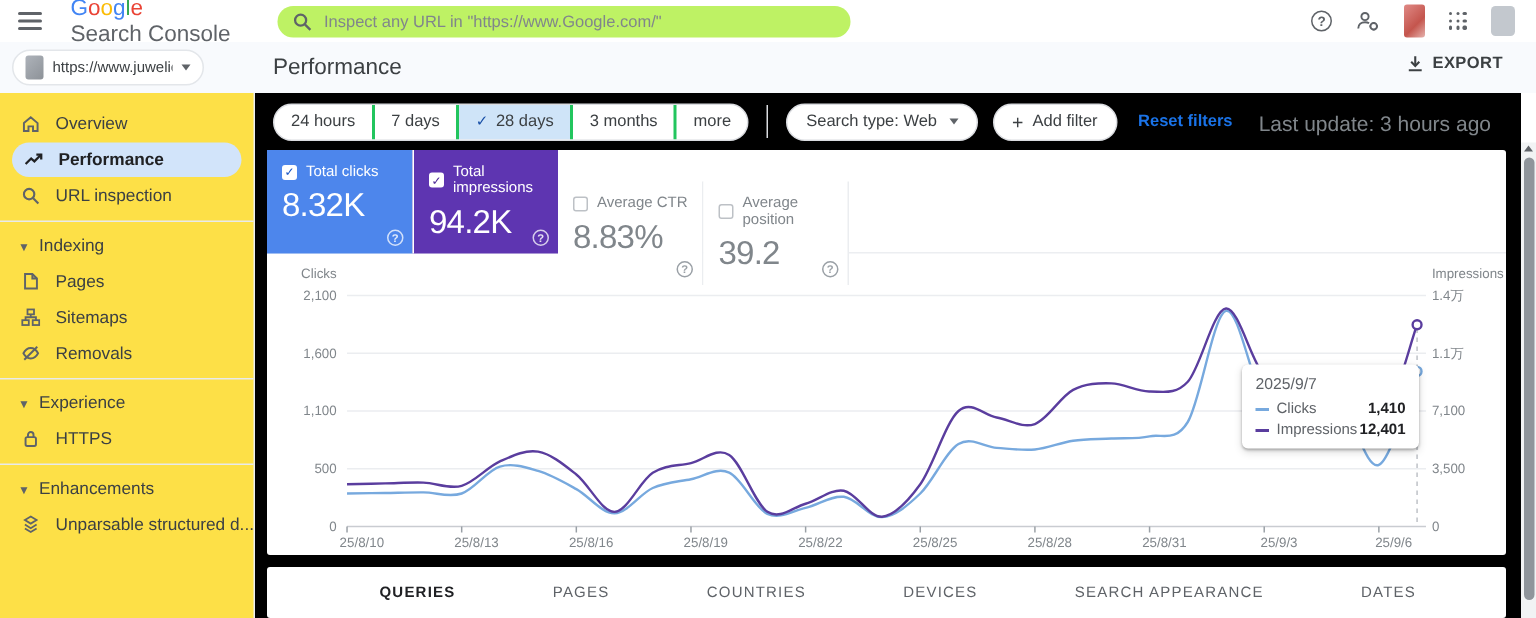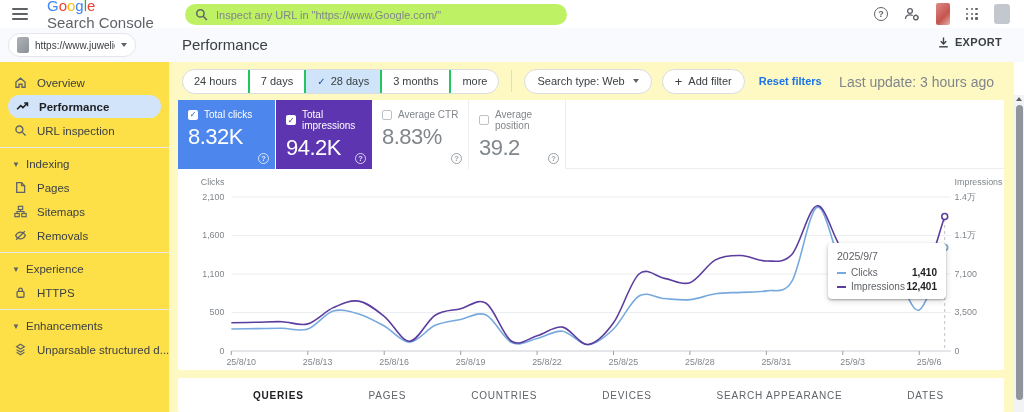--- a/index.html
+++ b/index.html
@@ -37,21 +37,21 @@
   .side-item { display:flex; align-items:center; height:23px; padding-left:14px; color:#3c4043; cursor:pointer; margin:1px 6px 1px 0; border-radius:0 12px 12px 0; }
   .side-item .lbl { margin-left:10px; white-space:nowrap; }
   .side-item.active { background:#d2e4fa; color:#202124; font-weight:700; border-radius:14px; margin:1px 8px; padding-left:8px; }
   .side-sec { display:flex; align-items:center; height:22px; padding-left:12px; color:#3c4043; cursor:pointer; }
   .side-sec .arrow { font-size:8px; color:#5f6368; width:12px; }
   .side-sec .lbl { margin-left:2px; }
   .side-div { height:1px; background:#e8eaed; margin:5px 0; }
   .icon12 { width:13px; height:13px; flex:0 0 auto; }
 
   
-  .main { position:absolute; top:62px; left:170px; width:844px; height:350px; background:#fef9c3; }
+  .main { position:absolute; top:62px; left:170px; width:844px; height:350px; background:#000000; }
   .filter-row { position:absolute; top:0; left:0; right:0; height:38px; display:flex; align-items:center; padding-left:12px; font-size:11px; }
   .seg-group { display:flex; border:1px solid #dadce0; border-radius:13px; overflow:hidden; background:#fff; height:25px; }
   .seg { display:flex; align-items:center; padding:0 11px; border-left:2px solid #22c55e; cursor:pointer; color:#3c4043; white-space:nowrap; }
   .seg:first-child { border-left:none; }
   .seg.sel { background:#cfe4f8; font-weight:500; }
   .seg .chk { margin-right:5px; color:#174ea6; font-size:10px; }
   .v-div { width:1px; height:22px; background:#dadce0; margin:0 12px; }
   .pill-btn { display:flex; align-items:center; border:1px solid #dadce0; border-radius:13px; background:#fff; height:25px; padding:0 12px; cursor:pointer; color:#3c4043; white-space:nowrap; }
   .pill-btn .plus { font-size:13px; margin-right:6px; color:#3c4043; }
   .pill-btn .caret { margin-left:8px; }
@@ -69,21 +69,21 @@
   .mcard { width:97px; height:69px; position:relative; padding:9px 0 0 10px; cursor:pointer; }
   .mcard .toprow { display:flex; align-items:center; font-size:10px; }
   .mcard .value { font-size:22px; margin-top:4px; letter-spacing:-.5px; }
   .mcard .q { position:absolute; right:6px; bottom:5px; width:11px; height:11px; border-radius:50%; font-size:7.5px; display:flex; align-items:center; justify-content:center; font-weight:700; }
   .cb { width:10px; height:10px; border-radius:2px; margin-right:6px; flex:0 0 auto; display:flex; align-items:center; justify-content:center; font-size:8px; }
   .card-clicks { background:#4d86ec; color:#fff; }
   .card-impr { background:#5e35b1; color:#fff; border-left:1px solid #fff; }
   .card-clicks .cb, .card-impr .cb { background:#fff; }
   .card-clicks .cb { color:#1a56c4; } .card-impr .cb { color:#4c2996; }
   .card-clicks .q, .card-impr .q { border:1px solid rgba(255,255,255,.75); color:rgba(255,255,255,.85); }
-  .card-plain { background:#fff; color:#80868b; border-right:1px solid #ebedf0; }
+  .card-plain { background:#fff; color:#80868b; border-right:1px solid #ebedf0;margin-top:21px; }
   .card-plain .cb { border:1px solid #bdc1c6; background:#fff; }
   .card-plain .q { border:1px solid #9aa0a6; color:#9aa0a6; }
   .card-plain .value { color:#80868b; }
 
   
   .chart-wrap { position:relative; height:200px; margin-top:8px; }
   .chart-wrap svg text { font-family:"Liberation Sans", sans-serif; font-size:9px; fill:#80868b; }
   .tooltip { position:absolute; right:58px; top:66px; width:118px; background:#fff; border-radius:4px; box-shadow:0 1px 2px rgba(0,0,0,.3),0 2px 6px rgba(0,0,0,.15); padding:7px 9px; font-size:10px; z-index:3; }
   .tooltip .tt-date { color:#5f6368; margin-bottom:5px; font-size:10.5px; }
   .tt-row { display:flex; align-items:center; margin-top:3px; }

